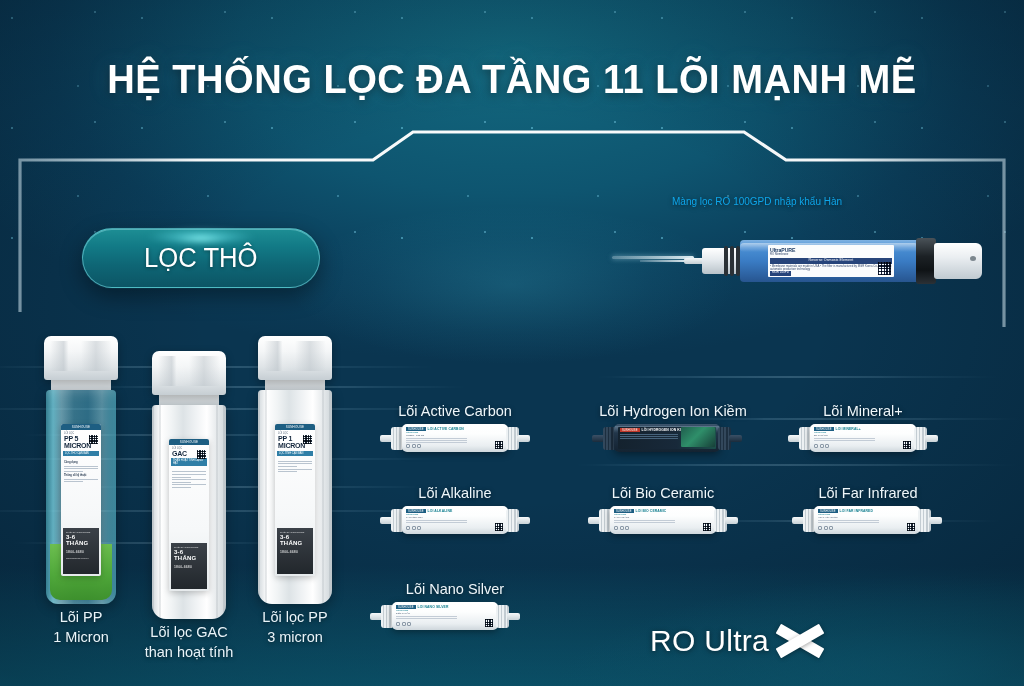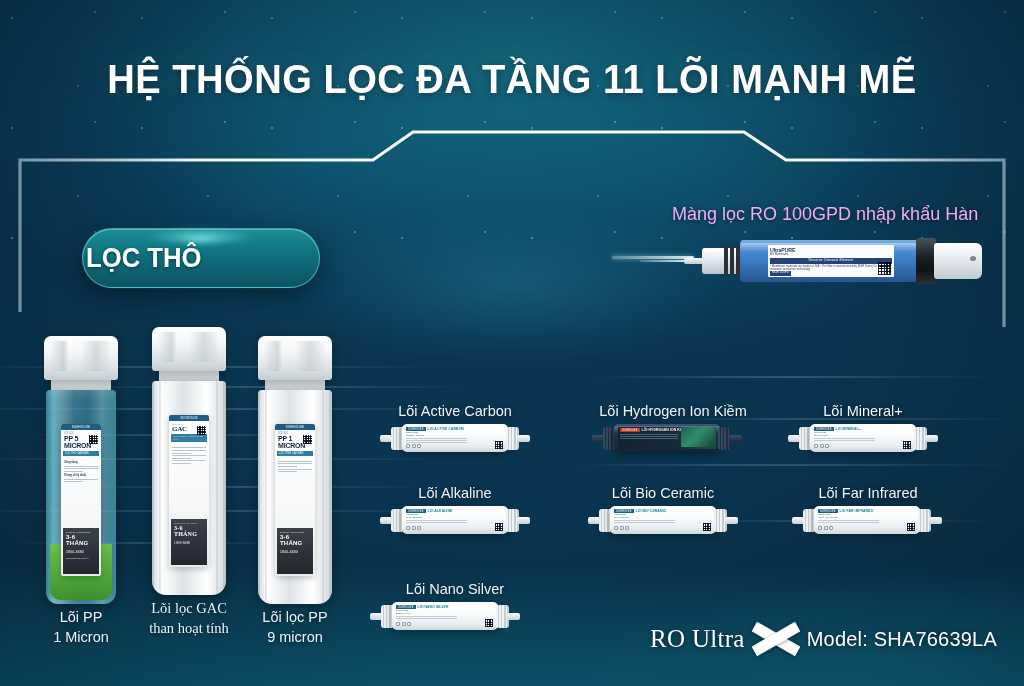--- a/index.html
+++ b/index.html
@@ -73,22 +73,22 @@
     white-space:nowrap;
   }
 
   
   .frame { position:absolute; left:18px; top:142px; width:988px; height:500px; }
   .frame svg { display:block; overflow:visible; }
 
   
   .badge {
     position:absolute;
-    display:flex; align-items:center; justify-content:flex-start;
-    color:#fff; font-weight:bold; white-space:nowrap;
+    display:flex; align-items:center; justify-content:center;
+    color:#fff; font-weight:normal; white-space:nowrap;
     border-radius:999px;
     background:linear-gradient(180deg,#1d8e94 0%, #127a86 30%, #0e6675 62%, #0c5565 100%);
     border:1.5px solid rgba(120,225,235,.55);
     box-shadow:
       0 0 0 1px rgba(10,60,78,.5),
       0 8px 22px rgba(0,0,0,.38),
       inset 0 1px 0 rgba(190,250,255,.35);
   }
   .badge::before {
     content:""; position:absolute; left:18%; right:18%; top:-13px; height:26px;
@@ -103,22 +103,22 @@
 
   .connector {
     position:absolute; left:612px; top:256px; width:82px; height:3px;
     background:linear-gradient(90deg, rgba(220,240,248,.35), rgba(235,248,252,.95));
     border-radius:2px;
     box-shadow:0 0 5px rgba(190,235,250,.5);
   }
 
   
   .ro-label {
-    position:absolute; left:672px; top:204px;
-    color:#f0abfc; font-size:18px; white-space:nowrap;
+    position:absolute; left:672px; top:196px;
+    color:#0ea5e9; font-size:10px; white-space:nowrap;
     text-shadow:0 1px 4px rgba(0,0,0,.5);
   }
   .membrane { position:absolute; left:684px; top:238px; width:304px; height:46px; }
   .m-stem-l { position:absolute; left:0; top:20px; width:22px; height:6px;
     background:linear-gradient(180deg,#f2f6f8,#c4ced4); border-radius:2px; }
   .m-nozzle {
     position:absolute; left:18px; top:10px; width:38px; height:26px;
     background:linear-gradient(180deg,#ffffff 0%, #e5eaee 45%, #b9c3ca 100%);
     border-radius:3px;
   }
@@ -305,21 +305,21 @@
     position:absolute; text-align:center; color:#eef6fa; font-size:14.5px;
     white-space:nowrap; text-shadow:0 1px 4px rgba(0,0,0,.55);
   }
 
   
   .brandwrap {
     position:absolute; left:650px; top:624px;
     display:flex; align-items:center; gap:9px;
     color:#fff; white-space:nowrap;
   }
-  .brandwrap .ro { font-size:25px; letter-spacing:.3px; text-shadow:0 1px 5px rgba(0,0,0,.5);font-family:Liberation Serif, serif; }
+  .brandwrap .ro { font-size:30px; letter-spacing:.3px; text-shadow:0 1px 5px rgba(0,0,0,.5); }
   .brandwrap .xmark { position:relative; width:44px; height:30px; }
   .brandwrap .xmark i {
     position:absolute; left:50%; top:50%; width:50px; height:11px;
     background:#fff; border-radius:1px;
     box-shadow:0 1px 4px rgba(0,0,0,.35);
   }
   .brandwrap .xmark i:first-child { transform:translate(-50%,-50%) rotate(30deg); }
   .brandwrap .xmark i:last-child  { transform:translate(-50%,-50%) rotate(-30deg); }
   .brandwrap .model { font-size:20px; letter-spacing:.2px; text-shadow:0 1px 5px rgba(0,0,0,.5); }
 </style>
@@ -424,21 +424,21 @@
           <div class="u">www.sunhouse.com.vn</div>
         </div>
       </div>
     </div>
     <div class="h-label">
       <div>Lõi PP</div>
       <div>1 Micron</div>
     </div>
   </div>
 
-  <div class="housing" style="left:152px; top:327px;font-family:Liberation Serif, serif;">
+  <div class="housing" style="left:152px; top:351px;">
     <div class="h-cap"></div>
     <div class="h-neck"></div>
     <div class="h-body opaque">
       <div class="h-cart">
         <div class="brand">SUNHOUSE</div>
         <div class="k">LÕI LỌC</div>
         <div class="big">GAC</div>
         <div class="strip">THAN HOẠT TÍNH DẠNG HẠT</div>
         <div class="lines">
           <i></i>
@@ -483,21 +483,21 @@
         <div class="qr"></div>
         <div class="dark">
           <div class="t">THỜI GIAN SỬ DỤNG</div>
           <div class="m">3-6 THÁNG</div>
           <div class="logo">1800-6680</div>
         </div>
       </div>
     </div>
     <div class="h-label">
       <div>Lõi lọc PP</div>
-      <div>9 micron</div>
+      <div>3 micron</div>
     </div>
   </div>
 
   <div class="cart-label" style="left:310px; top:403px; width:290px;">Lõi Active Carbon</div>
   <div class="cart" style="left:380px; top:423px;">
     <div class="stem l"></div>
     <div class="rib l"></div>
     <div class="tube"></div>
     <div class="lbl">
       <div class="hd">
@@ -679,16 +679,15 @@
     <div class="rib r"></div>
     <div class="stem r"></div>
   </div>
 
   <div class="brandwrap">
     <div class="ro">RO Ultra</div>
     <div class="xmark">
         <i></i>
         <i></i>
       </div>
-    <div class="model">Model: SHA76639LA</div>
   </div>
 
 </div>
 
 </body></html>

